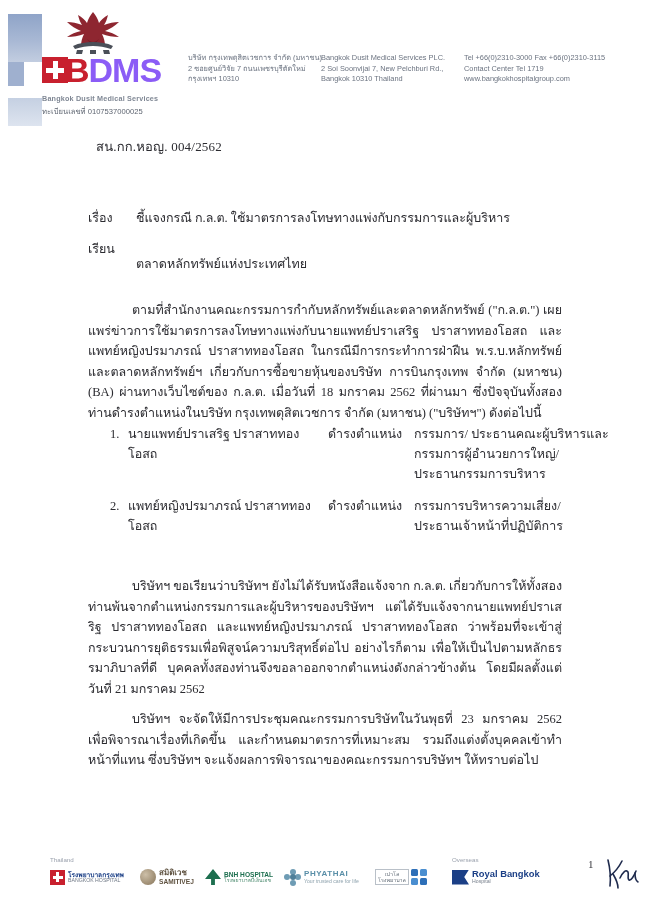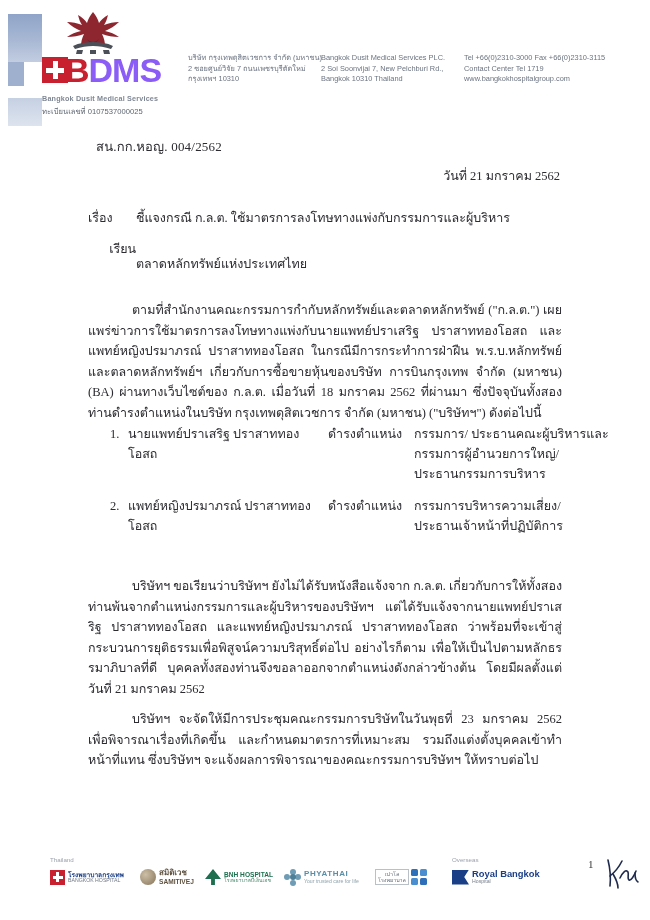--- a/index.html
+++ b/index.html
@@ -156,21 +156,21 @@
 
   .field-row {
     position: absolute;
     left: 88px;
     display: flex;
     font-size: 12.5px;
   }
   .field-label { width: 48px; flex: none; }
   .field-value { }
   .row-subject { top: 208px; }
-  .row-attn { top: 239px; text-align: right; }
+  .row-attn { top: 239px; }
   .attn-line2 { margin-top: 15px; }
 
   .para {
     position: absolute;
     left: 88px;
     width: 474px;
     font-size: 12.5px;
     line-height: 20.5px;
     text-align: justify;
     text-justify: inter-word;
@@ -367,21 +367,20 @@
       </div>
       <div class="hdr-col c3">
         <div>Tel +66(0)2310-3000 Fax +66(0)2310-3115</div>
         <div>Contact Center Tel 1719</div>
         <div>www.bangkokhospitalgroup.com</div>
       </div>
     </div>
   </div>
 
   <div class="doc-ref">สน.กก.หอญ.  004/2562</div>
-  <div class="doc-date">วันที่ 21 มกราคม 2562</div>
 
   <div class="field-row row-subject">
     <div class="field-label">เรื่อง</div>
     <div class="field-value">ชี้แจงกรณี ก.ล.ต. ใช้มาตรการลงโทษทางแพ่งกับกรรมการและผู้บริหาร</div>
   </div>
 
   <div class="field-row row-attn">
     <div class="field-label">เรียน</div>
     <div class="field-value">
       <div class="attn-line2">ตลาดหลักทรัพย์แห่งประเทศไทย</div>

